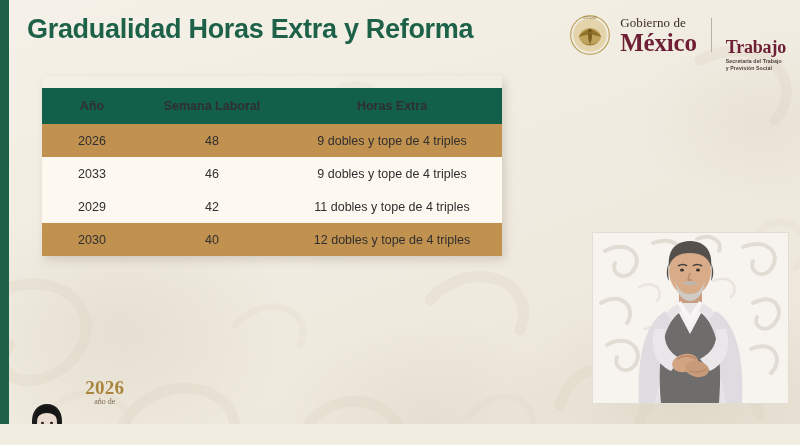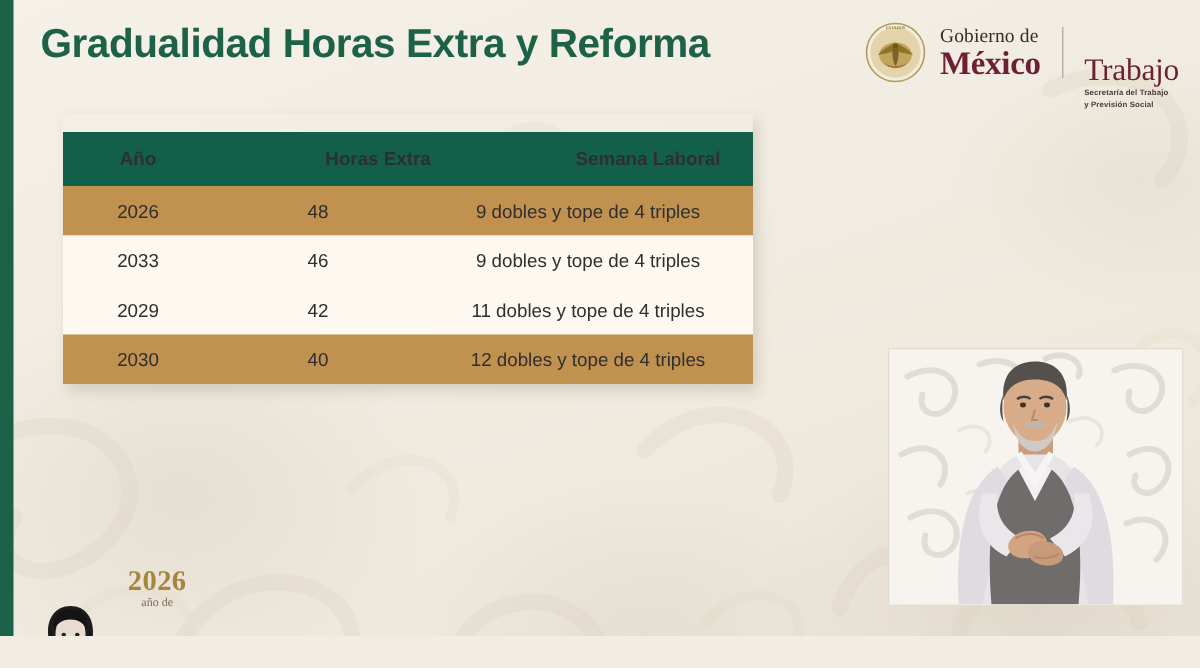--- a/index.html
+++ b/index.html
@@ -78,21 +78,21 @@
     line-height: 1;
   }
   .gob-line1 {
     font-family: "Liberation Serif", serif;
     font-size: 13px;
     color: #3b2a2a;
     letter-spacing: 0.1px;
   }
   .gob-line2 {
     font-family: "Liberation Serif", serif;
-    font-size: 22px;
+    font-size: 25px;
     font-weight: bold;
     color: #6e1f35;
     letter-spacing: -0.2px;
     margin-top: 1px;
     text-align: center;
   }
   .brand-divider {
     width: 1px;
     height: 34px;
     background: #b9b2a4;
@@ -100,22 +100,22 @@
     flex: 0 0 auto;
   }
   .trabajo-block {
     display: flex;
     flex-direction: column;
     justify-content: center;
     line-height: 1;
   }
   .trabajo-title {
     font-family: "Liberation Serif", serif;
-    font-size: 21px;
-    font-weight: normal;
+    font-size: 18px;
+    font-weight: bold;
     color: #6e1f35;
     letter-spacing: -0.2px;
     margin-top: 40px;
   }
   .trabajo-sub {
     font-family: "Liberation Sans", sans-serif;
     font-size: 5.2px;
     font-weight: bold;
     color: #4a3b3b;
     line-height: 1.35;
@@ -296,22 +296,22 @@
       <div class="trabajo-sub">
         <div>Secretaría del Trabajo</div>
         <div>y Previsión Social</div>
       </div>
     </div>
   </div>
 
   <div class="table-wrap">
     <div class="t-row t-head">
       <div class="c c1">Año</div>
+      <div class="c c2">Semana Laboral</div>
       <div class="c c3">Horas Extra</div>
-      <div class="c c2">Semana Laboral</div>
     </div>
 
     <div class="t-row r-odd">
       <div class="c c1">2026</div>
       <div class="c c2">48</div>
       <div class="c c3">9 dobles y tope de 4 triples</div>
     </div>
 
     <div class="t-row r-even">
       <div class="c c1">2033</div>

